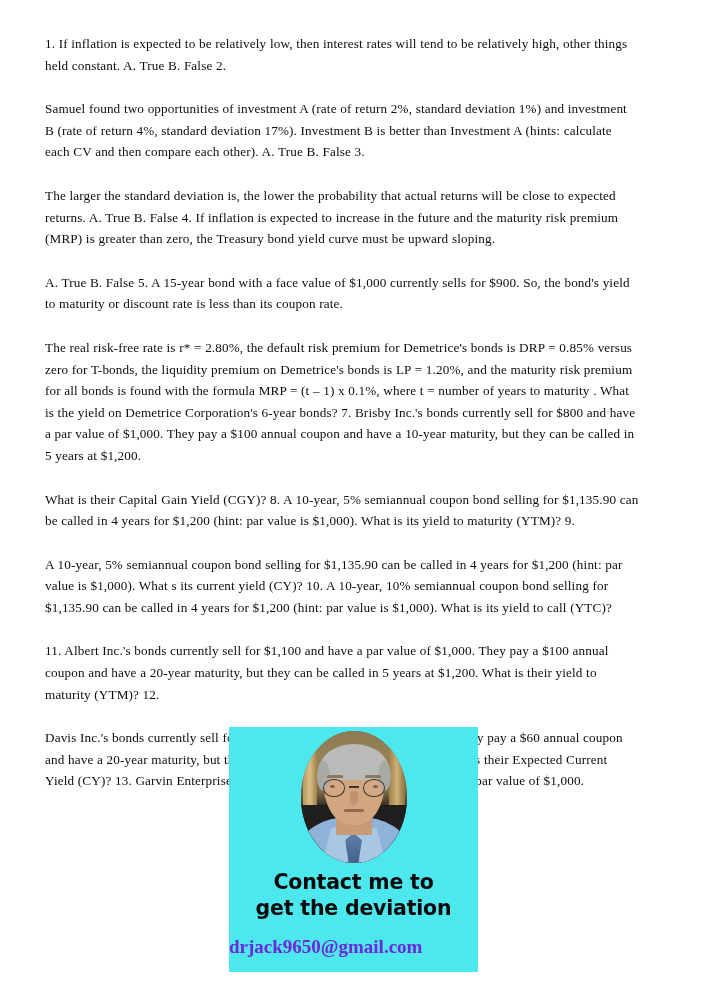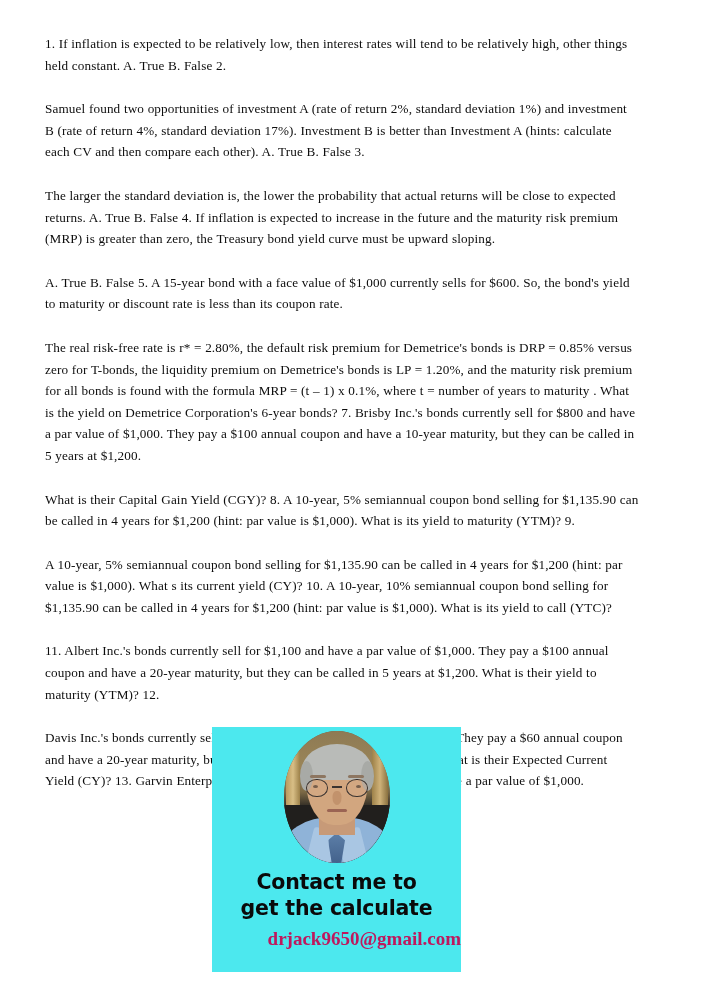--- a/index.html
+++ b/index.html
@@ -37,21 +37,21 @@
     color: #0d0d0d;
     text-align: left;
     letter-spacing: 0.01em;
     word-spacing: 0.01em;
   }
   .para:last-child { margin-bottom: 0; }
 
   
   #overlay {
     position: absolute;
-    left: 212px;
+    left: 229px;
     top: 727px;
     width: 249px;
     height: 245px;
     background: #4ce8ee;
     display: flex;
     flex-direction: column;
     align-items: center;
     justify-content: flex-start;
     overflow: hidden;
   }
@@ -173,40 +173,40 @@
   }
   .ov-line {
     font-family: "DejaVu Sans", "Liberation Sans", sans-serif;
     font-weight: bold;
     font-size: 20.5px;
     line-height: 26px;
     color: #0a0a0a;
     letter-spacing: -0.01em;
   }
   #overlay-email {
-    margin-top: 6px;
+    margin-top: 14px;
     font-family: "Liberation Serif", "DejaVu Serif", serif;
     font-weight: bold;
     font-size: 19px;
     line-height: 23px;
-    color: #be185d;
-    text-align: right;
+    color: #6d28d9;
+    text-align: left;
     width: 100%;
   }
 </style>
 </head>
 <body>
 
 <div id="page">
 
   <div id="doc-body">
     <p class="para">1. If inflation is expected to be relatively low, then interest rates will tend to be relatively high, other things held constant. A. True B. False 2.</p>
     <p class="para">Samuel found two opportunities of investment A (rate of return 2%, standard deviation 1%) and investment B (rate of return 4%, standard deviation 17%). Investment B is better than Investment A (hints: calculate each CV and then compare each other). A. True B. False 3.</p>
     <p class="para">The larger the standard deviation is, the lower the probability that actual returns will be close to expected returns. A. True B. False 4. If inflation is expected to increase in the future and the maturity risk premium (MRP) is greater than zero, the Treasury bond yield curve must be upward sloping.</p>
-    <p class="para">A. True B. False 5. A 15-year bond with a face value of $1,000 currently sells for $600. So, the bond's yield to maturity or discount rate is less than its coupon rate.</p>
+    <p class="para">A. True B. False 5. A 15-year bond with a face value of $1,000 currently sells for $900. So, the bond's yield to maturity or discount rate is less than its coupon rate.</p>
     <p class="para">The real risk-free rate is r* = 2.80%, the default risk premium for Demetrice's bonds is DRP = 0.85% versus zero for T-bonds, the liquidity premium on Demetrice's bonds is LP = 1.20%, and the maturity risk premium for all bonds is found with the formula MRP = (t – 1) x 0.1%, where t = number of years to maturity . What is the yield on Demetrice Corporation's 6-year bonds? 7. Brisby Inc.'s bonds currently sell for $800 and have a par value of $1,000. They pay a $100 annual coupon and have a 10-year maturity, but they can be called in 5 years at $1,200.</p>
     <p class="para">What is their Capital Gain Yield (CGY)? 8. A 10-year, 5% semiannual coupon bond selling for $1,135.90 can be called in 4 years for $1,200 (hint: par value is $1,000). What is its yield to maturity (YTM)? 9.</p>
     <p class="para">A 10-year, 5% semiannual coupon bond selling for $1,135.90 can be called in 4 years for $1,200 (hint: par value is $1,000). What s its current yield (CY)? 10. A 10-year, 10% semiannual coupon bond selling for $1,135.90 can be called in 4 years for $1,200 (hint: par value is $1,000). What is its yield to call (YTC)?</p>
     <p class="para">11. Albert Inc.'s bonds currently sell for $1,100 and have a par value of $1,000. They pay a $100 annual coupon and have a 20-year maturity, but they can be called in 5 years at $1,200. What is their yield to maturity (YTM)? 12.</p>
     <p class="para">Davis Inc.'s bonds currently sell for $1,150 and have a par value of $1,000. They pay a $60 annual coupon and have a 20-year maturity, but they can be called in 5 years at $1,200. What is their Expected Current Yield (CY)? 13. Garvin Enterprises' bonds currently sell for $1,000 and have a par value of $1,000.</p>
   </div>
 
   <div id="overlay">
 
     <div id="portrait">
@@ -229,20 +229,20 @@
       <div class="ph-eye-r"></div>
       <div class="ph-glass-l"></div>
       <div class="ph-glass-r"></div>
       <div class="ph-bridge"></div>
       <div class="ph-nose"></div>
       <div class="ph-mouth"></div>
     </div>
 
     <div id="overlay-lines">
       <div class="ov-line">Contact me to</div>
-      <div class="ov-line">get the calculate</div>
+      <div class="ov-line">get the deviation</div>
     </div>
 
     <div id="overlay-email">drjack9650@gmail.com</div>
 
   </div>
 
 </div>
 
 </body></html>

